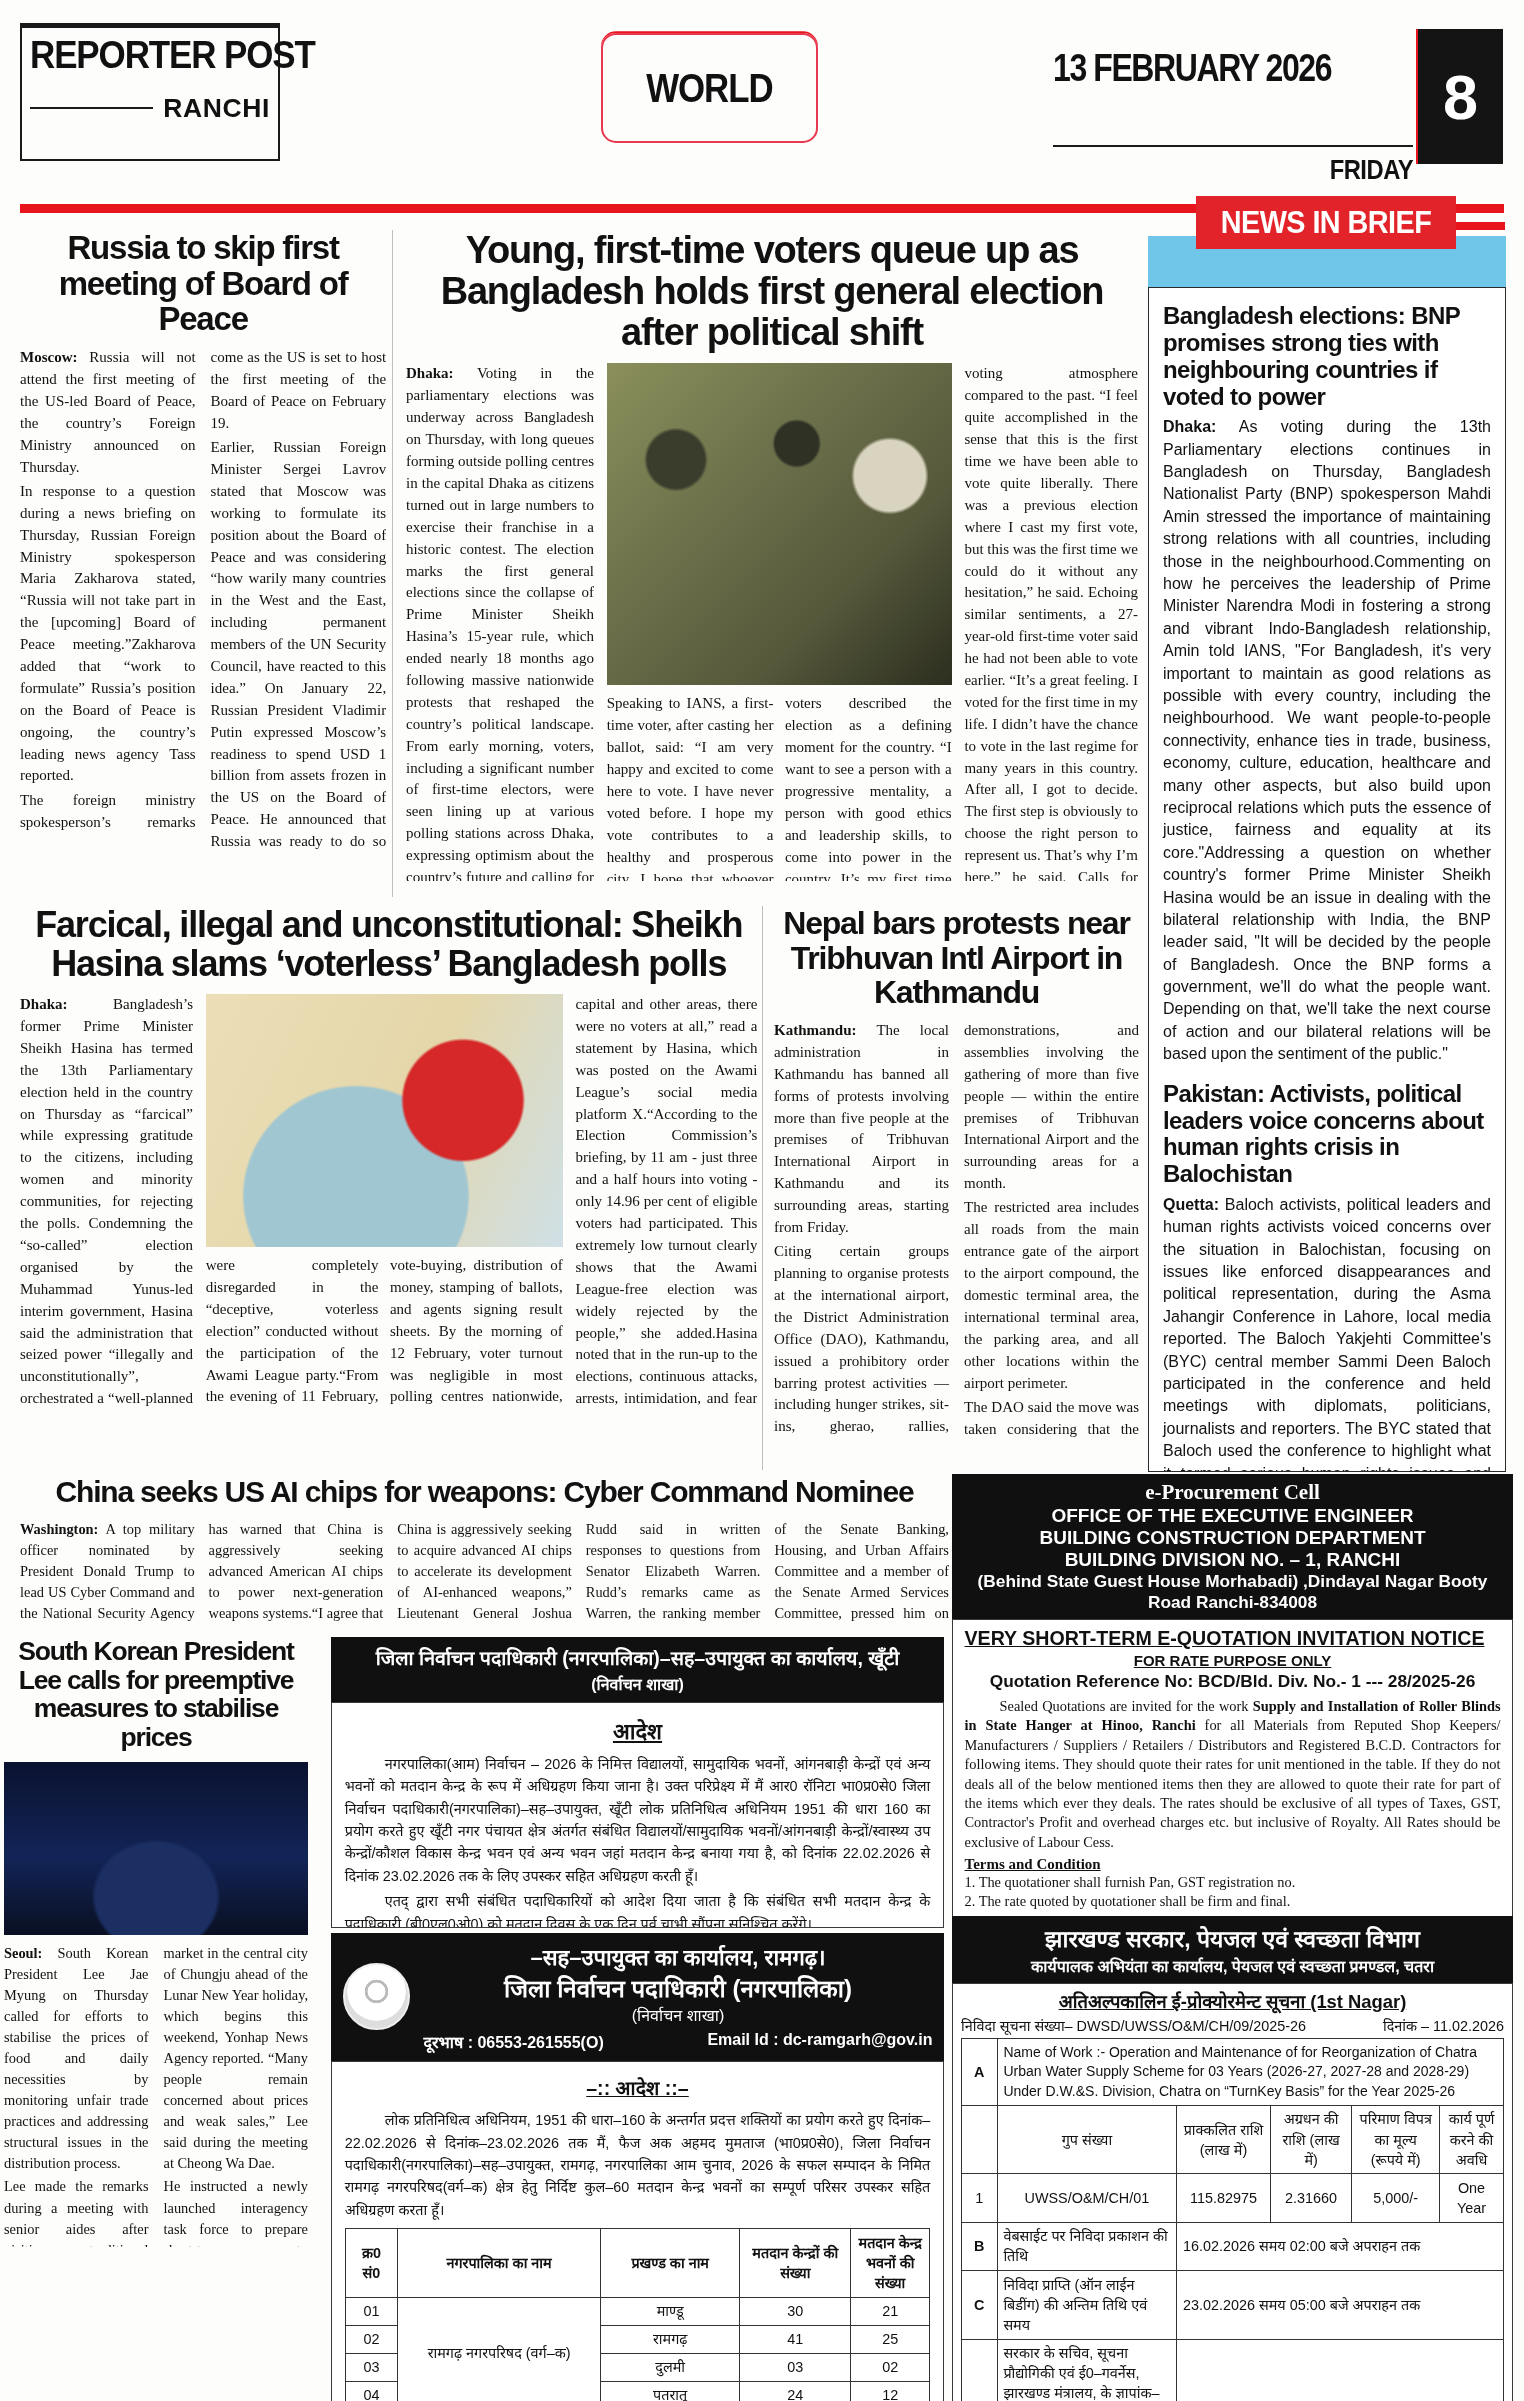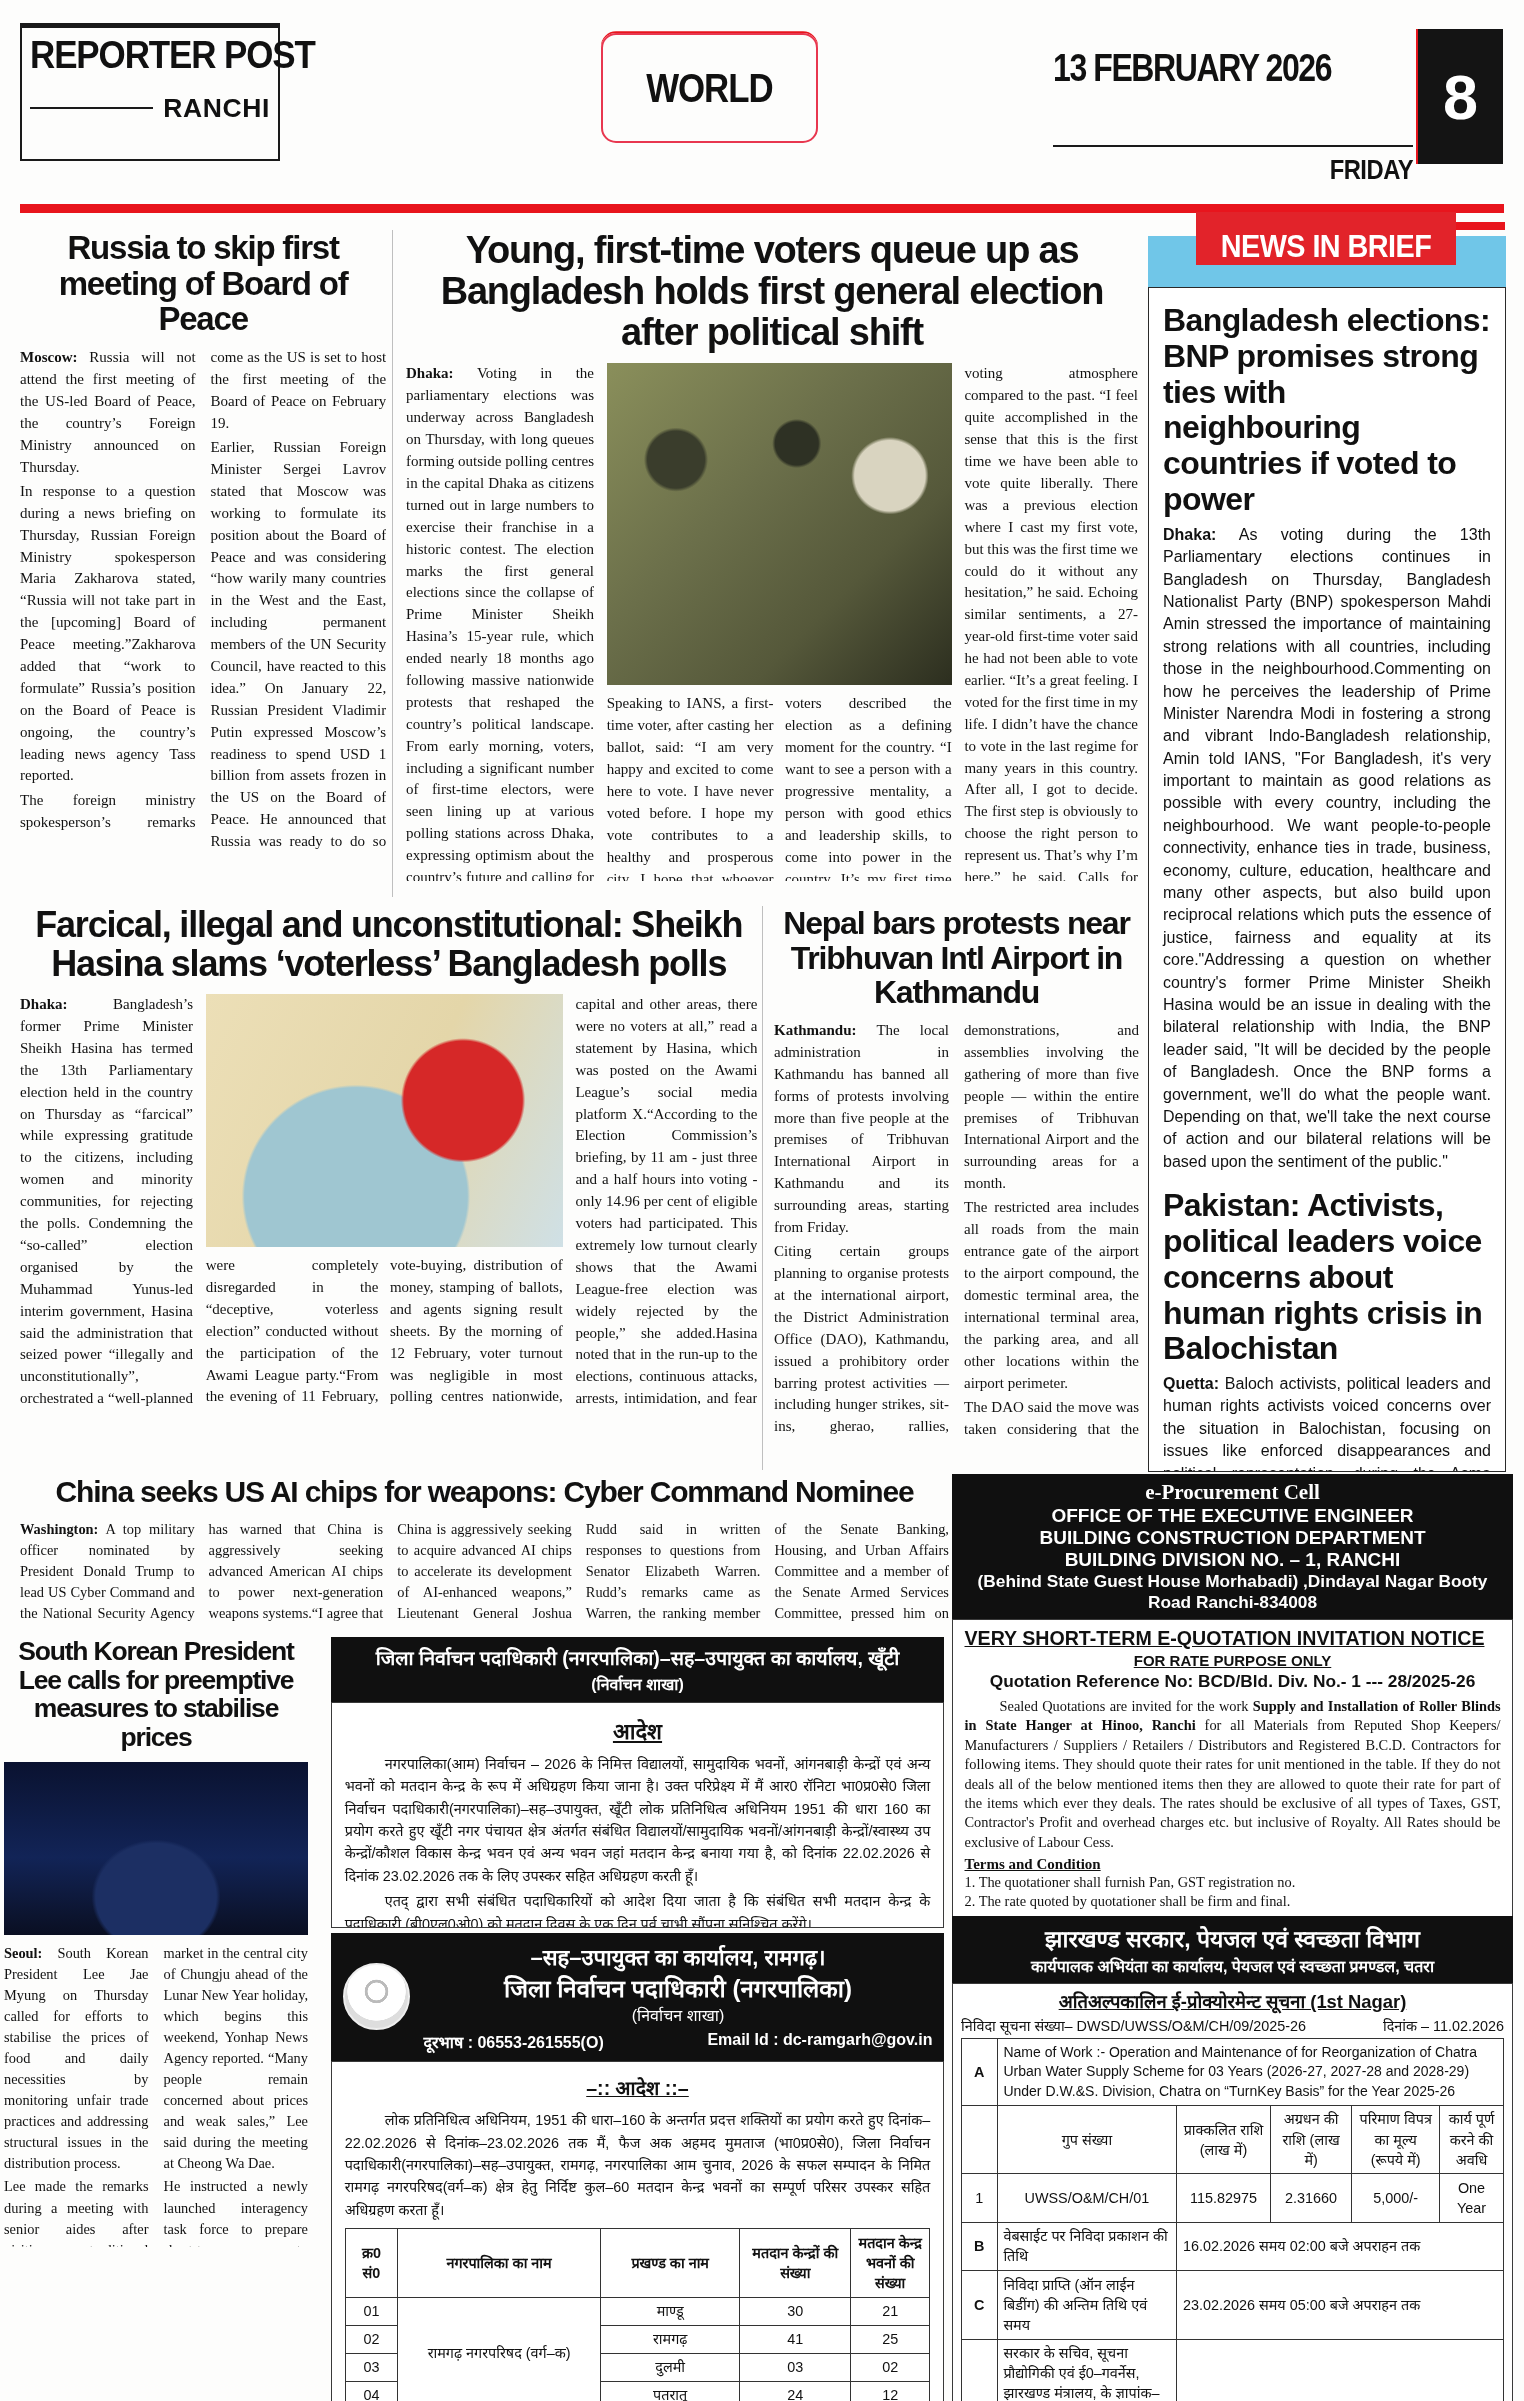--- a/index.html
+++ b/index.html
@@ -37,24 +37,24 @@
     linear-gradient(135deg,#8a8f5b 0%,#6b6f4a 40%,#55583a 70%,#2c2e1f 100%);}
   .photo-hasina{background:
     radial-gradient(circle at 72% 42%, #d62828 0 20%, transparent 21%),
     radial-gradient(ellipse at 42% 80%, #9fc6d1 0 38%, transparent 39%),
     linear-gradient(115deg,#ecdfb7 0%,#e4d6a9 55%,#cfe0e6 100%);}
   .photo-lee{background:
     radial-gradient(ellipse at 50% 78%, #1c2f63 0 28%, transparent 30%),
     linear-gradient(180deg,#0a1230 0%,#122457 55%,#0a0f22 100%);}
   
   .brief-blueband{left:1148px;top:236px;width:358px;height:51px;background:#70c6e8;}
-  .brief-banner{left:1196px;top:212px;width:260px;height:53px;background:#e2232a;display:flex;align-items:flex-end;justify-content:center;}
+  .brief-banner{left:1196px;top:196px;width:260px;height:53px;background:#e2232a;display:flex;align-items:center;justify-content:center;}
   .brief-banner span{color:#fff;font-family:"Liberation Sans",sans-serif;font-weight:bold;font-size:32px;letter-spacing:-0.6px;transform:scaleX(.9);}
   .brief-box{left:1148px;top:287px;width:358px;height:1185px;border:1.7px solid #2a2a2a;background:#fff;box-sizing:border-box;padding:15px 14px;overflow:hidden;}
-  .brief-h{font-family:"Liberation Sans",sans-serif;font-weight:bold;font-size:32px;line-height:1.12;letter-spacing:-0.6px;margin:0 0 5.8px;}
+  .brief-h{font-family:"Liberation Sans",sans-serif;font-weight:bold;font-size:24px;line-height:1.12;letter-spacing:-0.6px;margin:0 0 5.8px;}
   .brief-p{font-family:"Liberation Sans",sans-serif;font-size:16px;line-height:1.4;text-align:justify;margin:0 0 15px;}
   
   .blackhead{background:#101010;color:#fff;text-align:center;font-family:"Liberation Sans",sans-serif;box-sizing:border-box;}
   .notice-box{border:1.7px solid #3a3a3a;background:#fff;box-sizing:border-box;overflow:hidden;}
   .hindi{font-family:"Liberation Sans",sans-serif;}
   .order-title{text-align:center;font-weight:bold;text-decoration:underline;font-size:22px;margin:5.8px 0 8px;}
   .ntable{border-collapse:collapse;width:100%;}
   .ntable td,.ntable th{border:1.2px solid #333;padding:3.5px 5.8px;font-size:14.4px;line-height:1.4;}
   .emblem{width:63px;height:63px;border-radius:50%;background:radial-gradient(circle at 50% 42%,#fff 0 18%,#bbb 19% 24%,#fff 25% 60%,#ddd 61% 100%);border:2.3px solid #eee;}
   .eproc-serif{font-family:"Liberation Serif",serif;}

